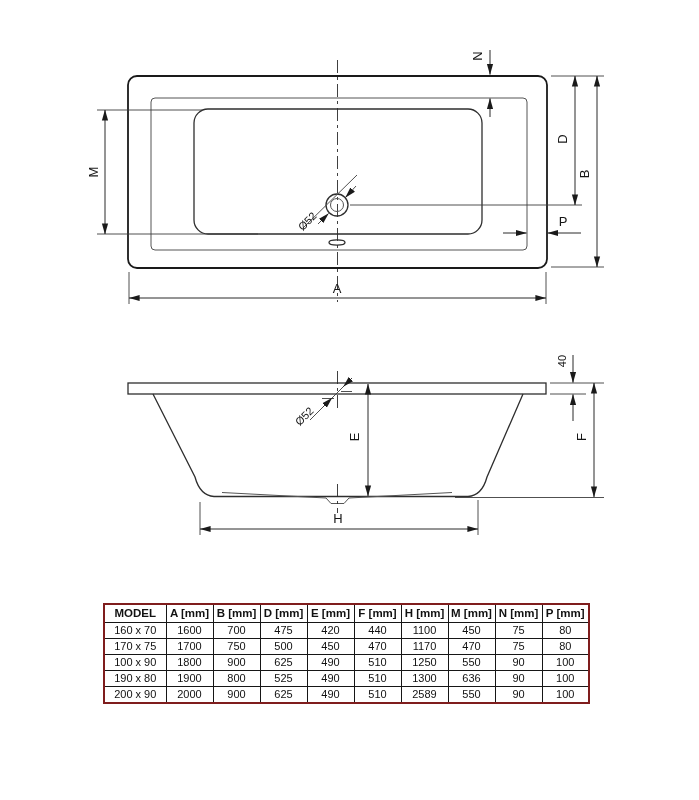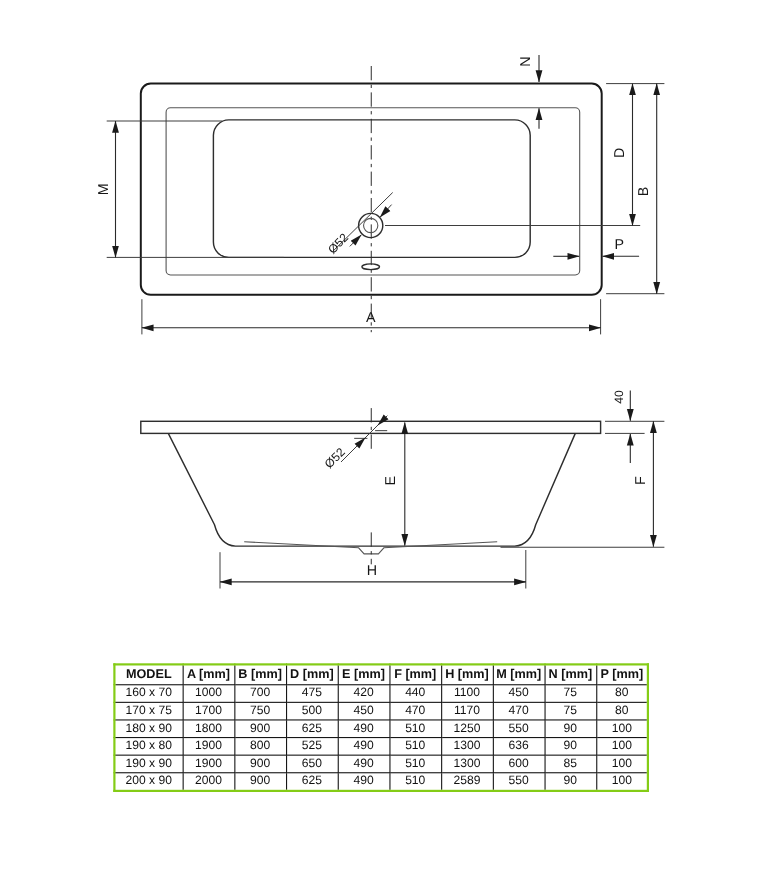--- a/index.html
+++ b/index.html
@@ -17,21 +17,21 @@
 
   #spec-table-wrap{position:absolute;left:103px;top:603px;}
   table#spec-table{border-collapse:collapse;table-layout:fixed;background:#fff;}
   #spec-table th,#spec-table td{
     border:1px solid #161616;
     font-size:11px;line-height:1;height:15px;
     text-align:center;vertical-align:middle;padding:0;color:#111;
     white-space:nowrap;overflow:hidden;
   }
   #spec-table th{font-weight:bold;height:17px;font-size:11.5px;}
-  #spec-table{border:2px solid #84cc16;}
+  #spec-table{border:2px solid #7f1d1d;}
 </style>
 </head>
 <body>
 
 <div id="page">
 
   <svg id="drawing-svg" width="699" height="575" viewBox="0 0 699 575">
     <defs>
       <marker id="arw" viewBox="0 0 11 8" refX="10.6" refY="4" markerWidth="11" markerHeight="8" markerUnits="userSpaceOnUse" orient="auto-start-reverse">
         <path d="M0,0.9 L11,4 L0,7.1 Z" fill="#1a1a1a"></path>
@@ -139,21 +139,21 @@
             <th>F [mm]</th>
             <th>H [mm]</th>
             <th>M [mm]</th>
             <th>N [mm]</th>
             <th>P [mm]</th>
           </tr>
       </thead>
       <tbody>
           <tr>
             <td>160 x 70</td>
-            <td>1000</td>
+            <td>1600</td>
             <td>700</td>
             <td>475</td>
             <td>420</td>
             <td>440</td>
             <td>1100</td>
             <td>450</td>
             <td>75</td>
             <td>80</td>
           </tr>
           <tr>
@@ -162,21 +162,21 @@
             <td>750</td>
             <td>500</td>
             <td>450</td>
             <td>470</td>
             <td>1170</td>
             <td>470</td>
             <td>75</td>
             <td>80</td>
           </tr>
           <tr>
-            <td>180 x 90</td>
+            <td>100 x 90</td>
             <td>1800</td>
             <td>900</td>
             <td>625</td>
             <td>490</td>
             <td>510</td>
             <td>1250</td>
             <td>550</td>
             <td>90</td>
             <td>100</td>
           </tr>
@@ -186,32 +186,20 @@
             <td>800</td>
             <td>525</td>
             <td>490</td>
             <td>510</td>
             <td>1300</td>
             <td>636</td>
             <td>90</td>
             <td>100</td>
           </tr>
           <tr>
-            <td>190 x 90</td>
-            <td>1900</td>
-            <td>900</td>
-            <td>650</td>
-            <td>490</td>
-            <td>510</td>
-            <td>1300</td>
-            <td>600</td>
-            <td>85</td>
-            <td>100</td>
-          </tr>
-          <tr>
             <td>200 x 90</td>
             <td>2000</td>
             <td>900</td>
             <td>625</td>
             <td>490</td>
             <td>510</td>
             <td>2589</td>
             <td>550</td>
             <td>90</td>
             <td>100</td>

